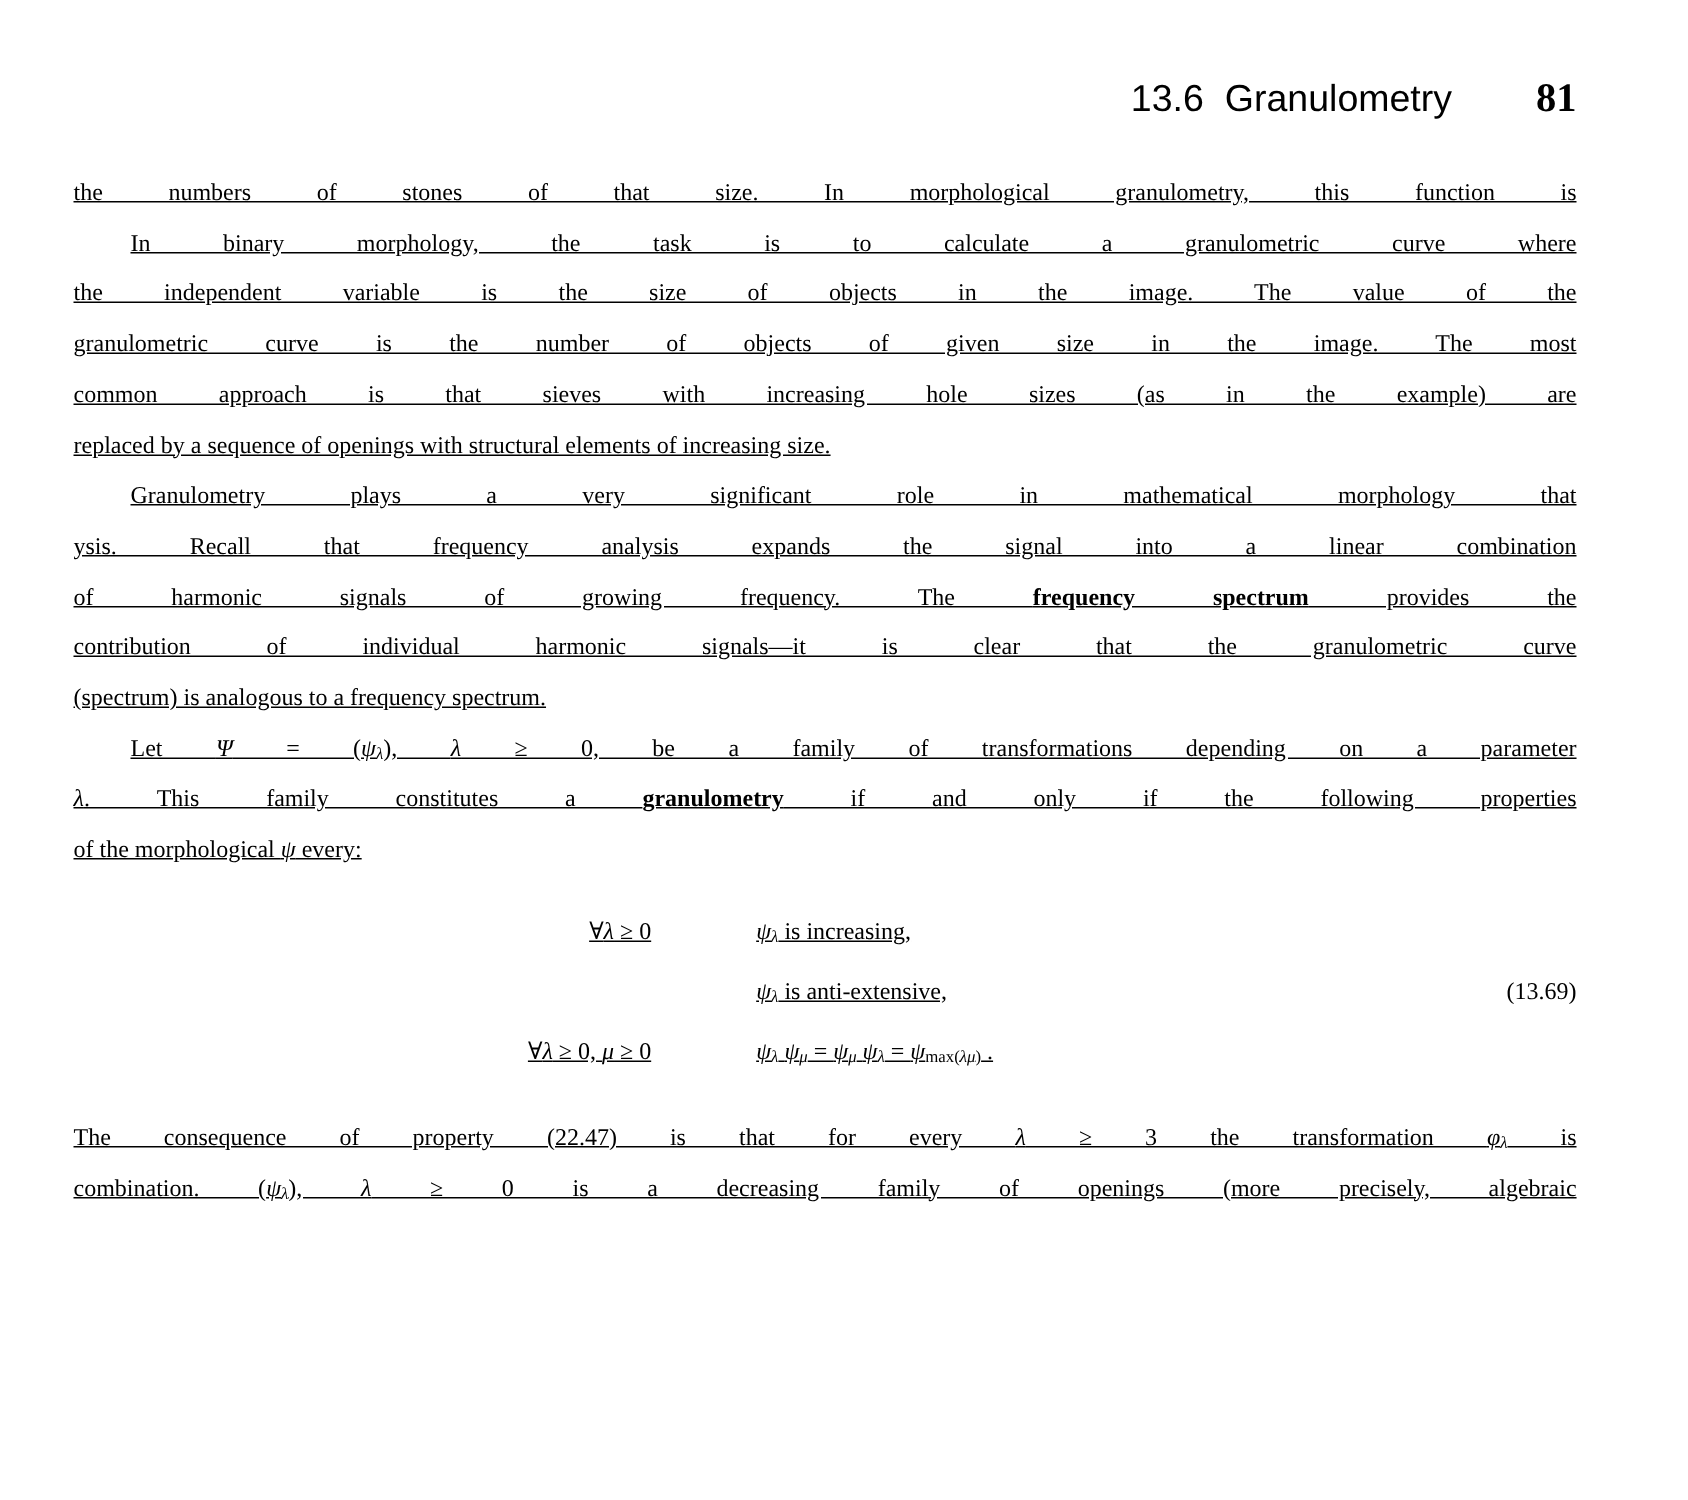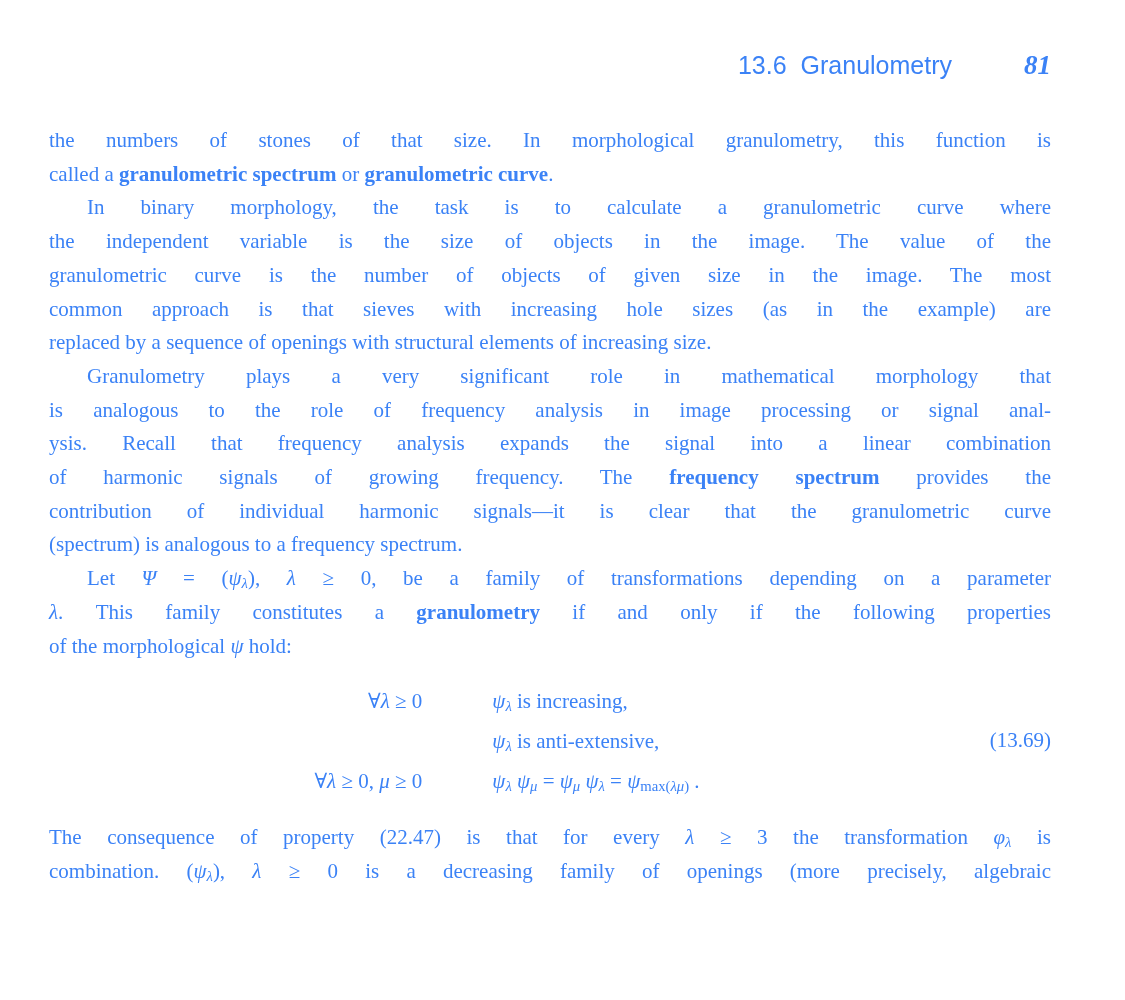--- a/index.html
+++ b/index.html
@@ -6,50 +6,50 @@
     margin: 0;
     padding: 0;
     background: #ffffff;
   }
   .page {
     position: relative;
     width: 1125px;
     height: 1000px;
     background: #ffffff;
     overflow: hidden;
-    color: #3b82f6;
+    color: #000000;
     font-family: "Liberation Serif", "DejaVu Serif", serif;
   }
   .running-head {
     position: absolute;
     top: 50px;
     left: 49px;
     width: 1002px;
     display: flex;
     justify-content: flex-end;
     align-items: baseline;
     font-family: "Liberation Sans", "DejaVu Sans", sans-serif;
     font-size: 25px;
     white-space: pre;
   }
   .sec-title { margin-left: 14px; }
   .page-num {
-    margin-left: 72px;
+    margin-left: 56px;
     font-family: "Liberation Serif", "DejaVu Serif", serif;
     font-weight: bold;
     font-size: 27px;
-    font-style: italic;
   }
   .body-text {
     position: absolute;
-    top: 124px;
+    top: 112px;
     left: 49px;
     width: 1002px;
-    font-size: 21px;
+    font-size: 16px;
     line-height: 33.7px;
+    text-decoration: underline;
   }
   .line {
     text-align: left;
     white-space: normal;
   }
   .line.just {
     text-align: justify;
     text-align-last: justify;
   }
   .line.ind { padding-left: 38px; }
@@ -89,41 +89,39 @@
   <div class="running-head">
     <span class="sec-num">13.6</span>
     <span class="sec-title">Granulometry</span>
     <span class="page-num">81</span>
   </div>
 
   <div class="body-text">
     <div id="paras-before">
         <div>
           <div class="line just"><span>the numbers of stones of that size. In morphological granulometry, this function is</span></div>
-          <div class="line"><span>called a </span><span class="b">granulometric spectrum</span><span> or </span><span class="b">granulometric curve</span><span>.</span></div>
         </div>
         <div>
           <div class="line just ind"><span>In binary morphology, the task is to calculate a granulometric curve where</span></div>
           <div class="line just"><span>the independent variable is the size of objects in the image. The value of the</span></div>
           <div class="line just"><span>granulometric curve is the number of objects of given size in the image. The most</span></div>
           <div class="line just"><span>common approach is that sieves with increasing hole sizes (as in the example) are</span></div>
           <div class="line"><span>replaced by a sequence of openings with structural elements of increasing size.</span></div>
         </div>
         <div>
           <div class="line just ind"><span>Granulometry plays a very significant role in mathematical morphology that</span></div>
-          <div class="line just"><span>is analogous to the role of frequency analysis in image processing or signal anal-</span></div>
           <div class="line just"><span>ysis. Recall that frequency analysis expands the signal into a linear combination</span></div>
           <div class="line just"><span>of harmonic signals of growing frequency. The </span><span class="b">frequency spectrum</span><span> provides the</span></div>
           <div class="line just"><span>contribution of individual harmonic signals—it is clear that the granulometric curve</span></div>
           <div class="line"><span>(spectrum) is analogous to a frequency spectrum.</span></div>
         </div>
         <div>
           <div class="line just ind"><span>Let </span><span class="m">Ψ</span><span> = (</span><span class="m">ψ</span><span class="m s">λ</span><span>), </span><span class="m">λ</span><span> ≥ 0, be a family of transformations depending on a parameter</span></div>
           <div class="line just"><span class="m">λ</span><span>. This family constitutes a </span><span class="b">granulometry</span><span> if and only if the following properties</span></div>
-          <div class="line"><span>of the morphological </span><span class="m">ψ</span><span> hold:</span></div>
+          <div class="line"><span>of the morphological </span><span class="m">ψ</span><span> every:</span></div>
         </div>
       </div>
 
     <div class="eq-block">
       <div class="eq-rows" id="eq-rows">
           <div class="eq-left"><span>∀</span><span class="m">λ</span><span> ≥ 0</span></div>
           <div class="eq-right"><span class="m">ψ</span><span class="m s">λ</span><span> is increasing,</span></div>
           <div class="eq-left"></div>
           <div class="eq-right"><span class="m">ψ</span><span class="m s">λ</span><span> is anti-extensive,</span></div>
           <div class="eq-left"><span>∀</span><span class="m">λ</span><span> ≥ 0, </span><span class="m">μ</span><span> ≥ 0</span></div>

